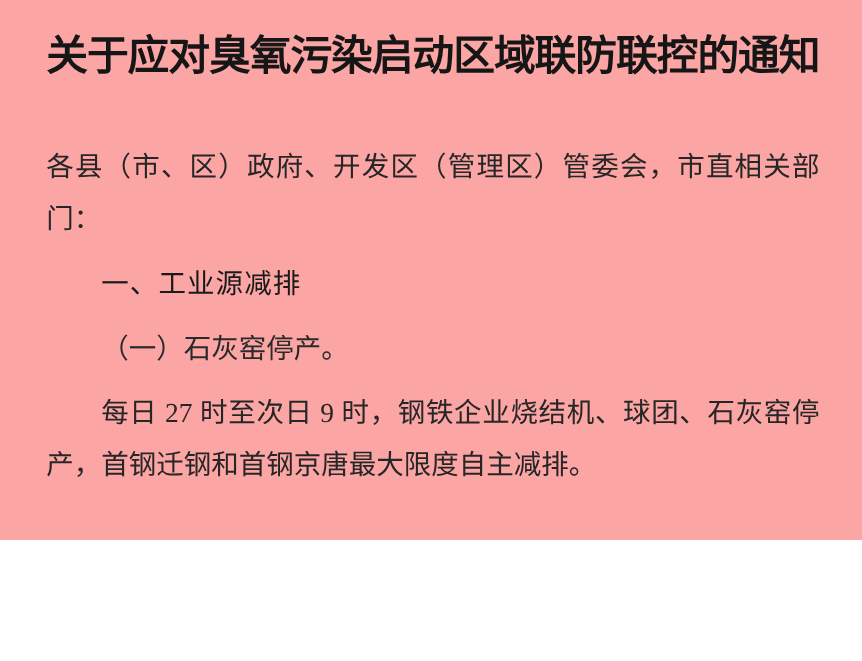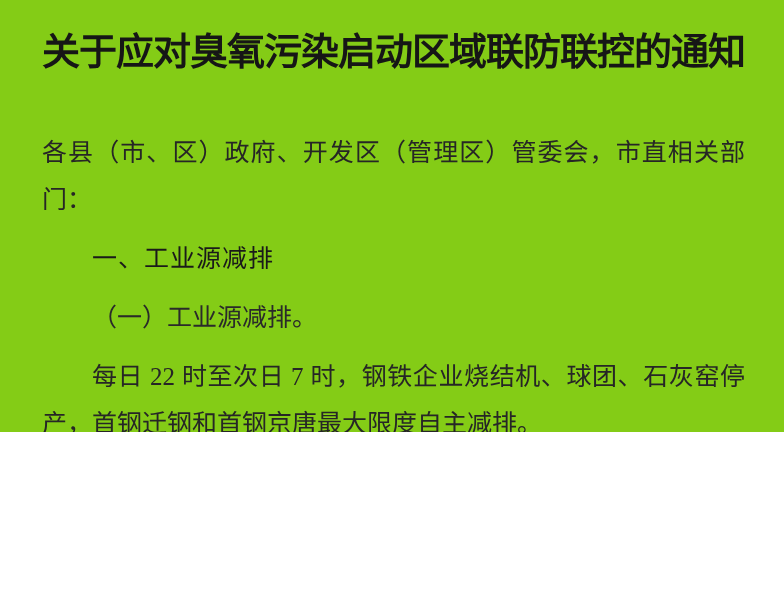--- a/index.html
+++ b/index.html
@@ -3,22 +3,22 @@
 <meta charset="utf-8">
 <style>
   html, body {
     margin: 0;
     padding: 0;
     background: #ffffff;
   }
   .page {
     position: relative;
     width: 784px;
-    height: 432px;
-    background: #84cc16;
+    height: 491px;
+    background: #fca5a5;
     overflow: hidden;
     box-sizing: border-box;
     padding: 26px 27px 0 30px;
     font-family: "Liberation Serif", "DejaVu Serif", serif;
   }
   .doc-title {
     margin: 0;
     font-size: 38px;
     line-height: 52px;
     font-weight: bold;
@@ -61,17 +61,17 @@
 
 <div class="page">
   <h1 class="doc-title">关于应对臭氧污染启动区域联防联控的通知</h1>
 
   <div class="content">
     <p class="salutation">各县（市、区）政府、开发区（管理区）管委会，市直相关部门：</p>
 
 
     <p class="section-heading">一、工业源减排</p>
 
-    <p class="subsection-heading">（一）工业源减排。</p>
+    <p class="subsection-heading">（一）石灰窑停产。</p>
 
-    <p class="indent">每日 22 时至次日 7 时，钢铁企业烧结机、球团、石灰窑停产，首钢迁钢和首钢京唐最大限度自主减排。</p>
+    <p class="indent">每日 27 时至次日 9 时，钢铁企业烧结机、球团、石灰窑停产，首钢迁钢和首钢京唐最大限度自主减排。</p>
   </div>
 </div>
 
 </body></html>

